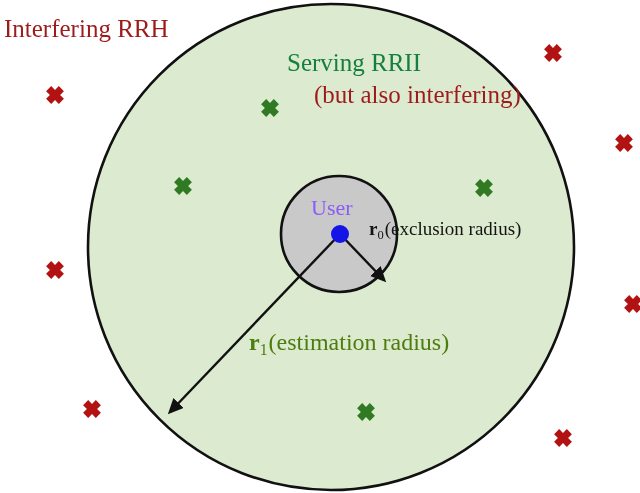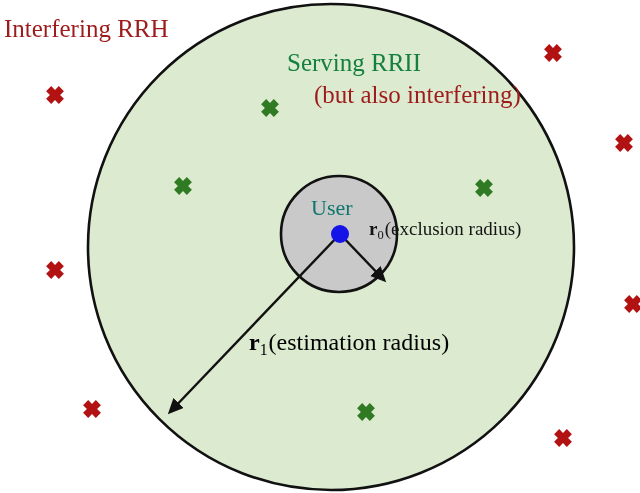--- a/index.html
+++ b/index.html
@@ -44,33 +44,33 @@
     left: 286px;
     top: 82px;
     font-size: 25px;
     color: #9e1b1b;
     margin-left: 28px;
   }
   #user-label {
     left: 311px;
     top: 196px;
     font-size: 22px;
-    color: #0f766e;
+    color: #8b5cf6;
   }
   #r0-label {
     left: 369px;
     top: 219px;
     font-size: 19px;
     color: #141414;
   }
   #r1-label {
     left: 249px;
     top: 330px;
     font-size: 24px;
-    color: #000000;
+    color: #4d7c0f;
   }
   .sub {
     font-size: 0.66em;
     vertical-align: -0.32em;
     padding-right: 1px;
   }
   .rvar {
     font-weight: bold;
     font-style: normal;
   }

